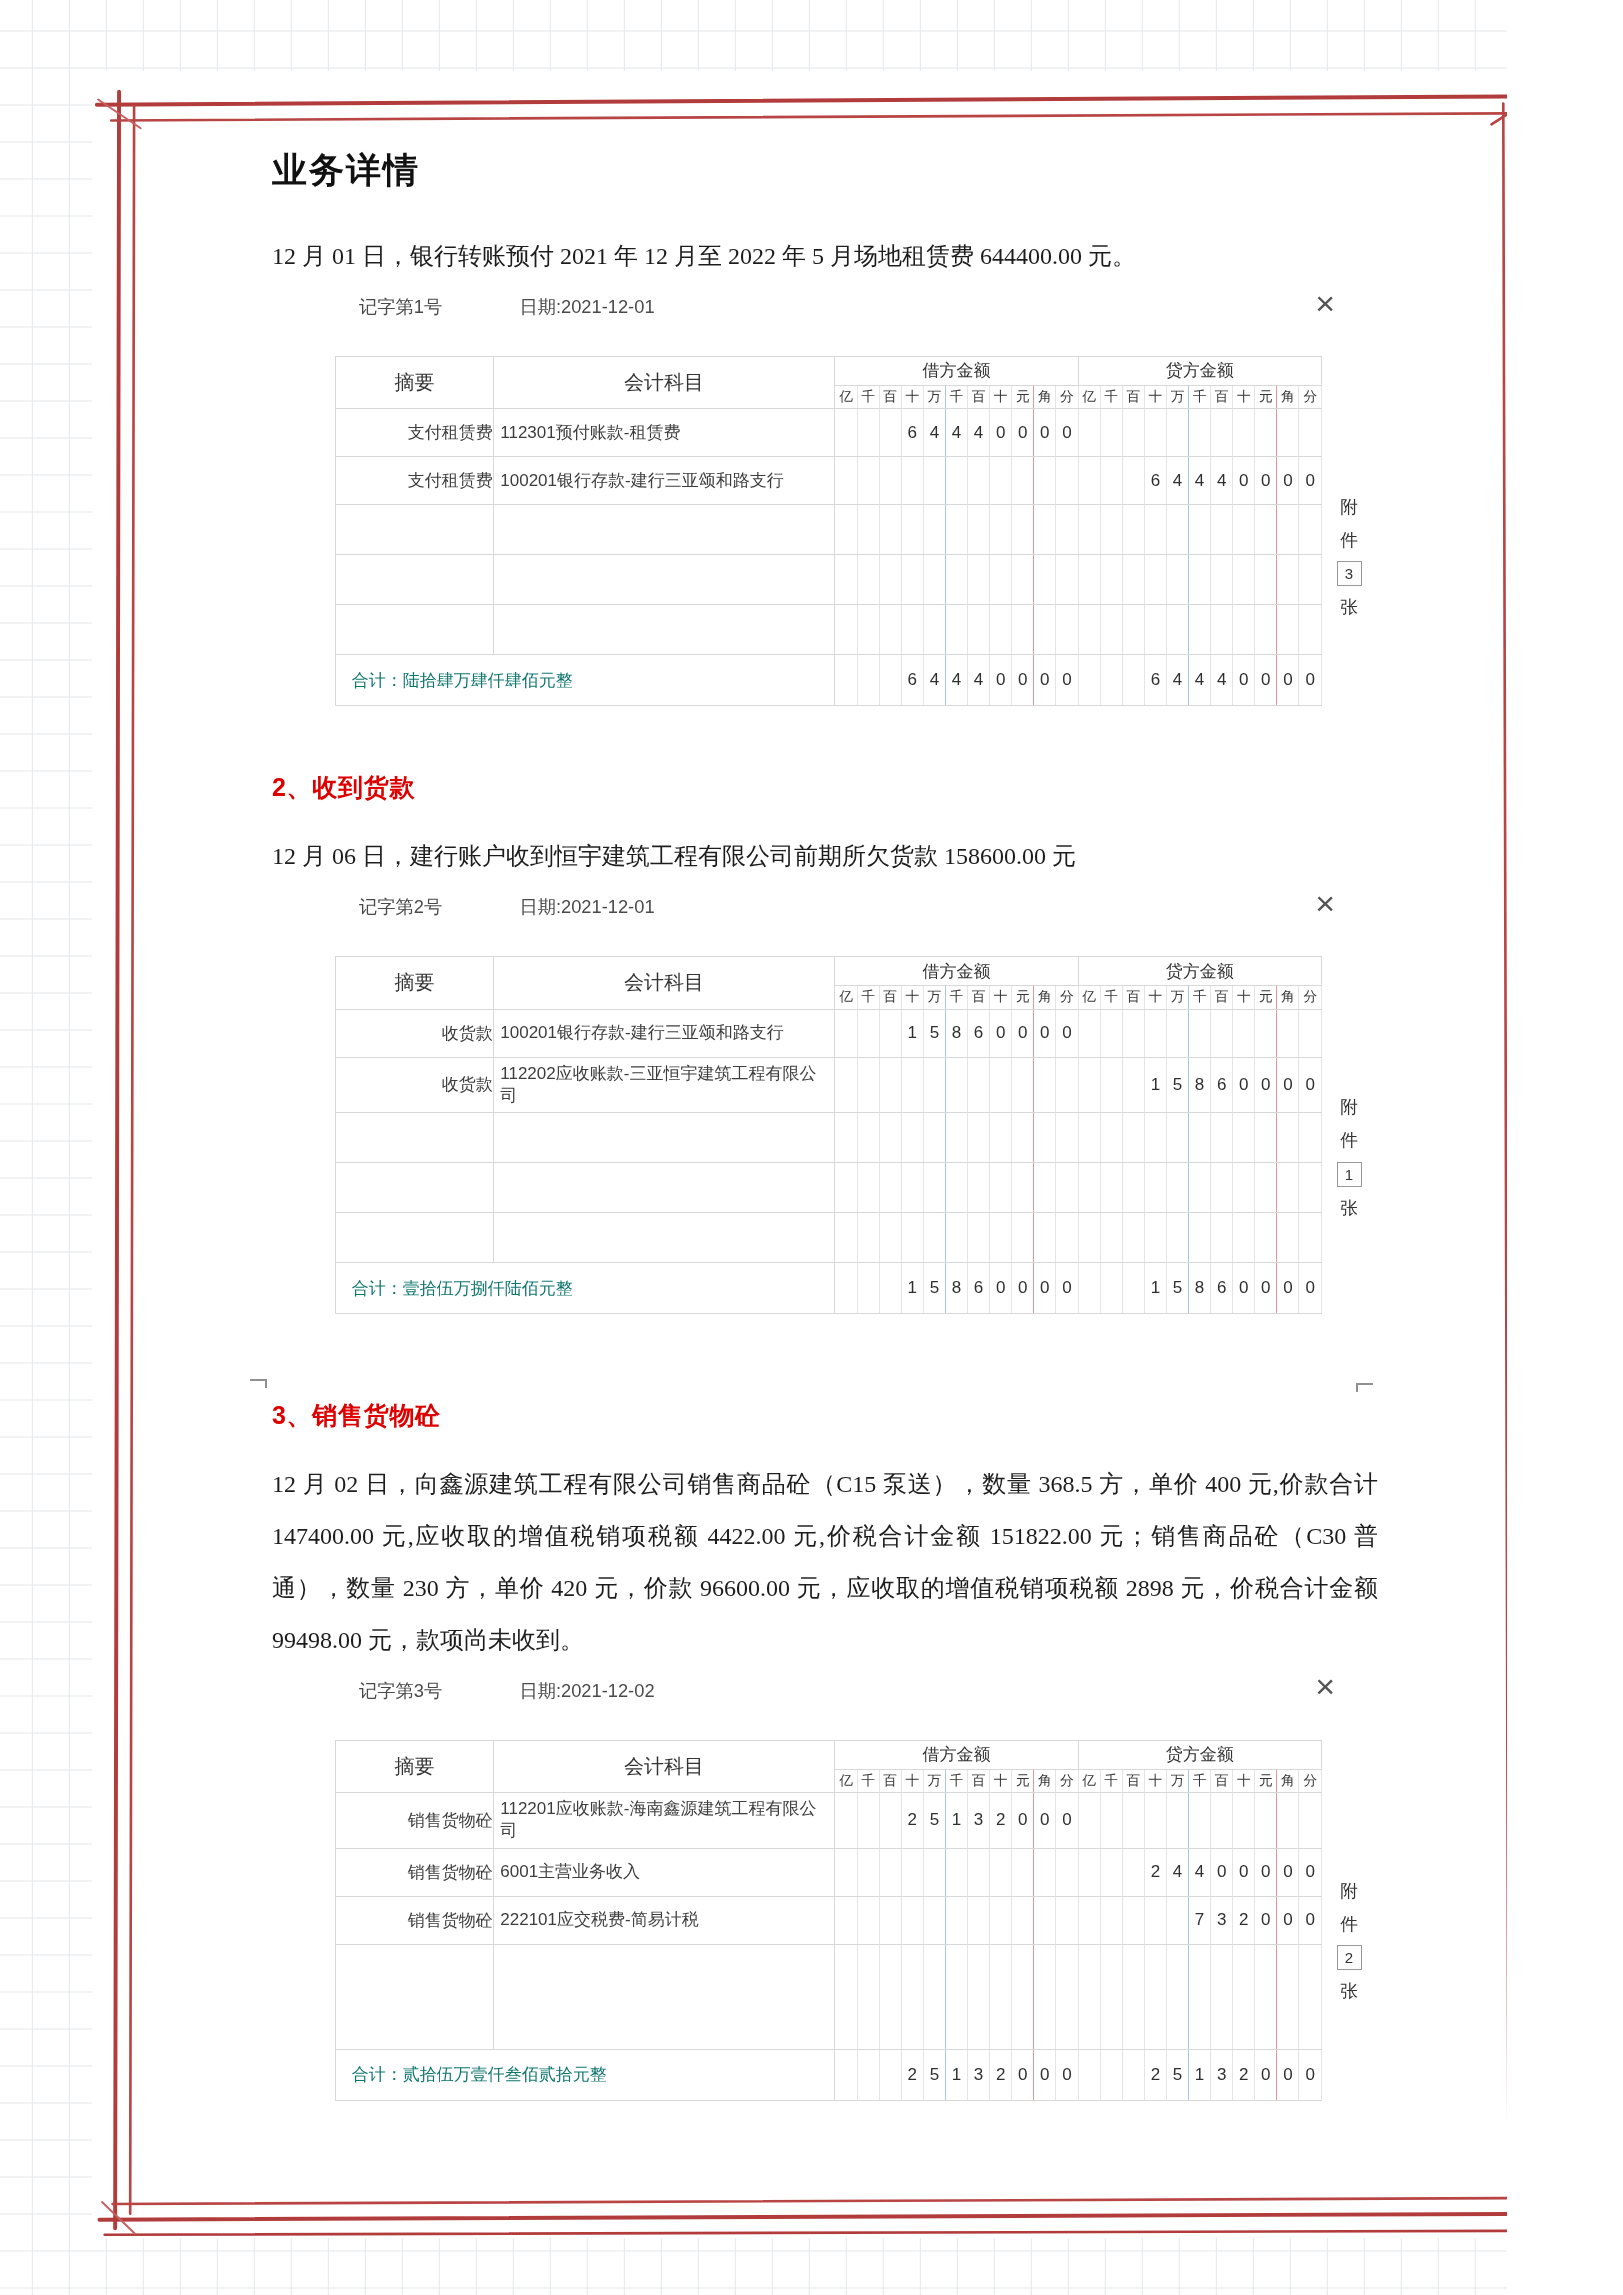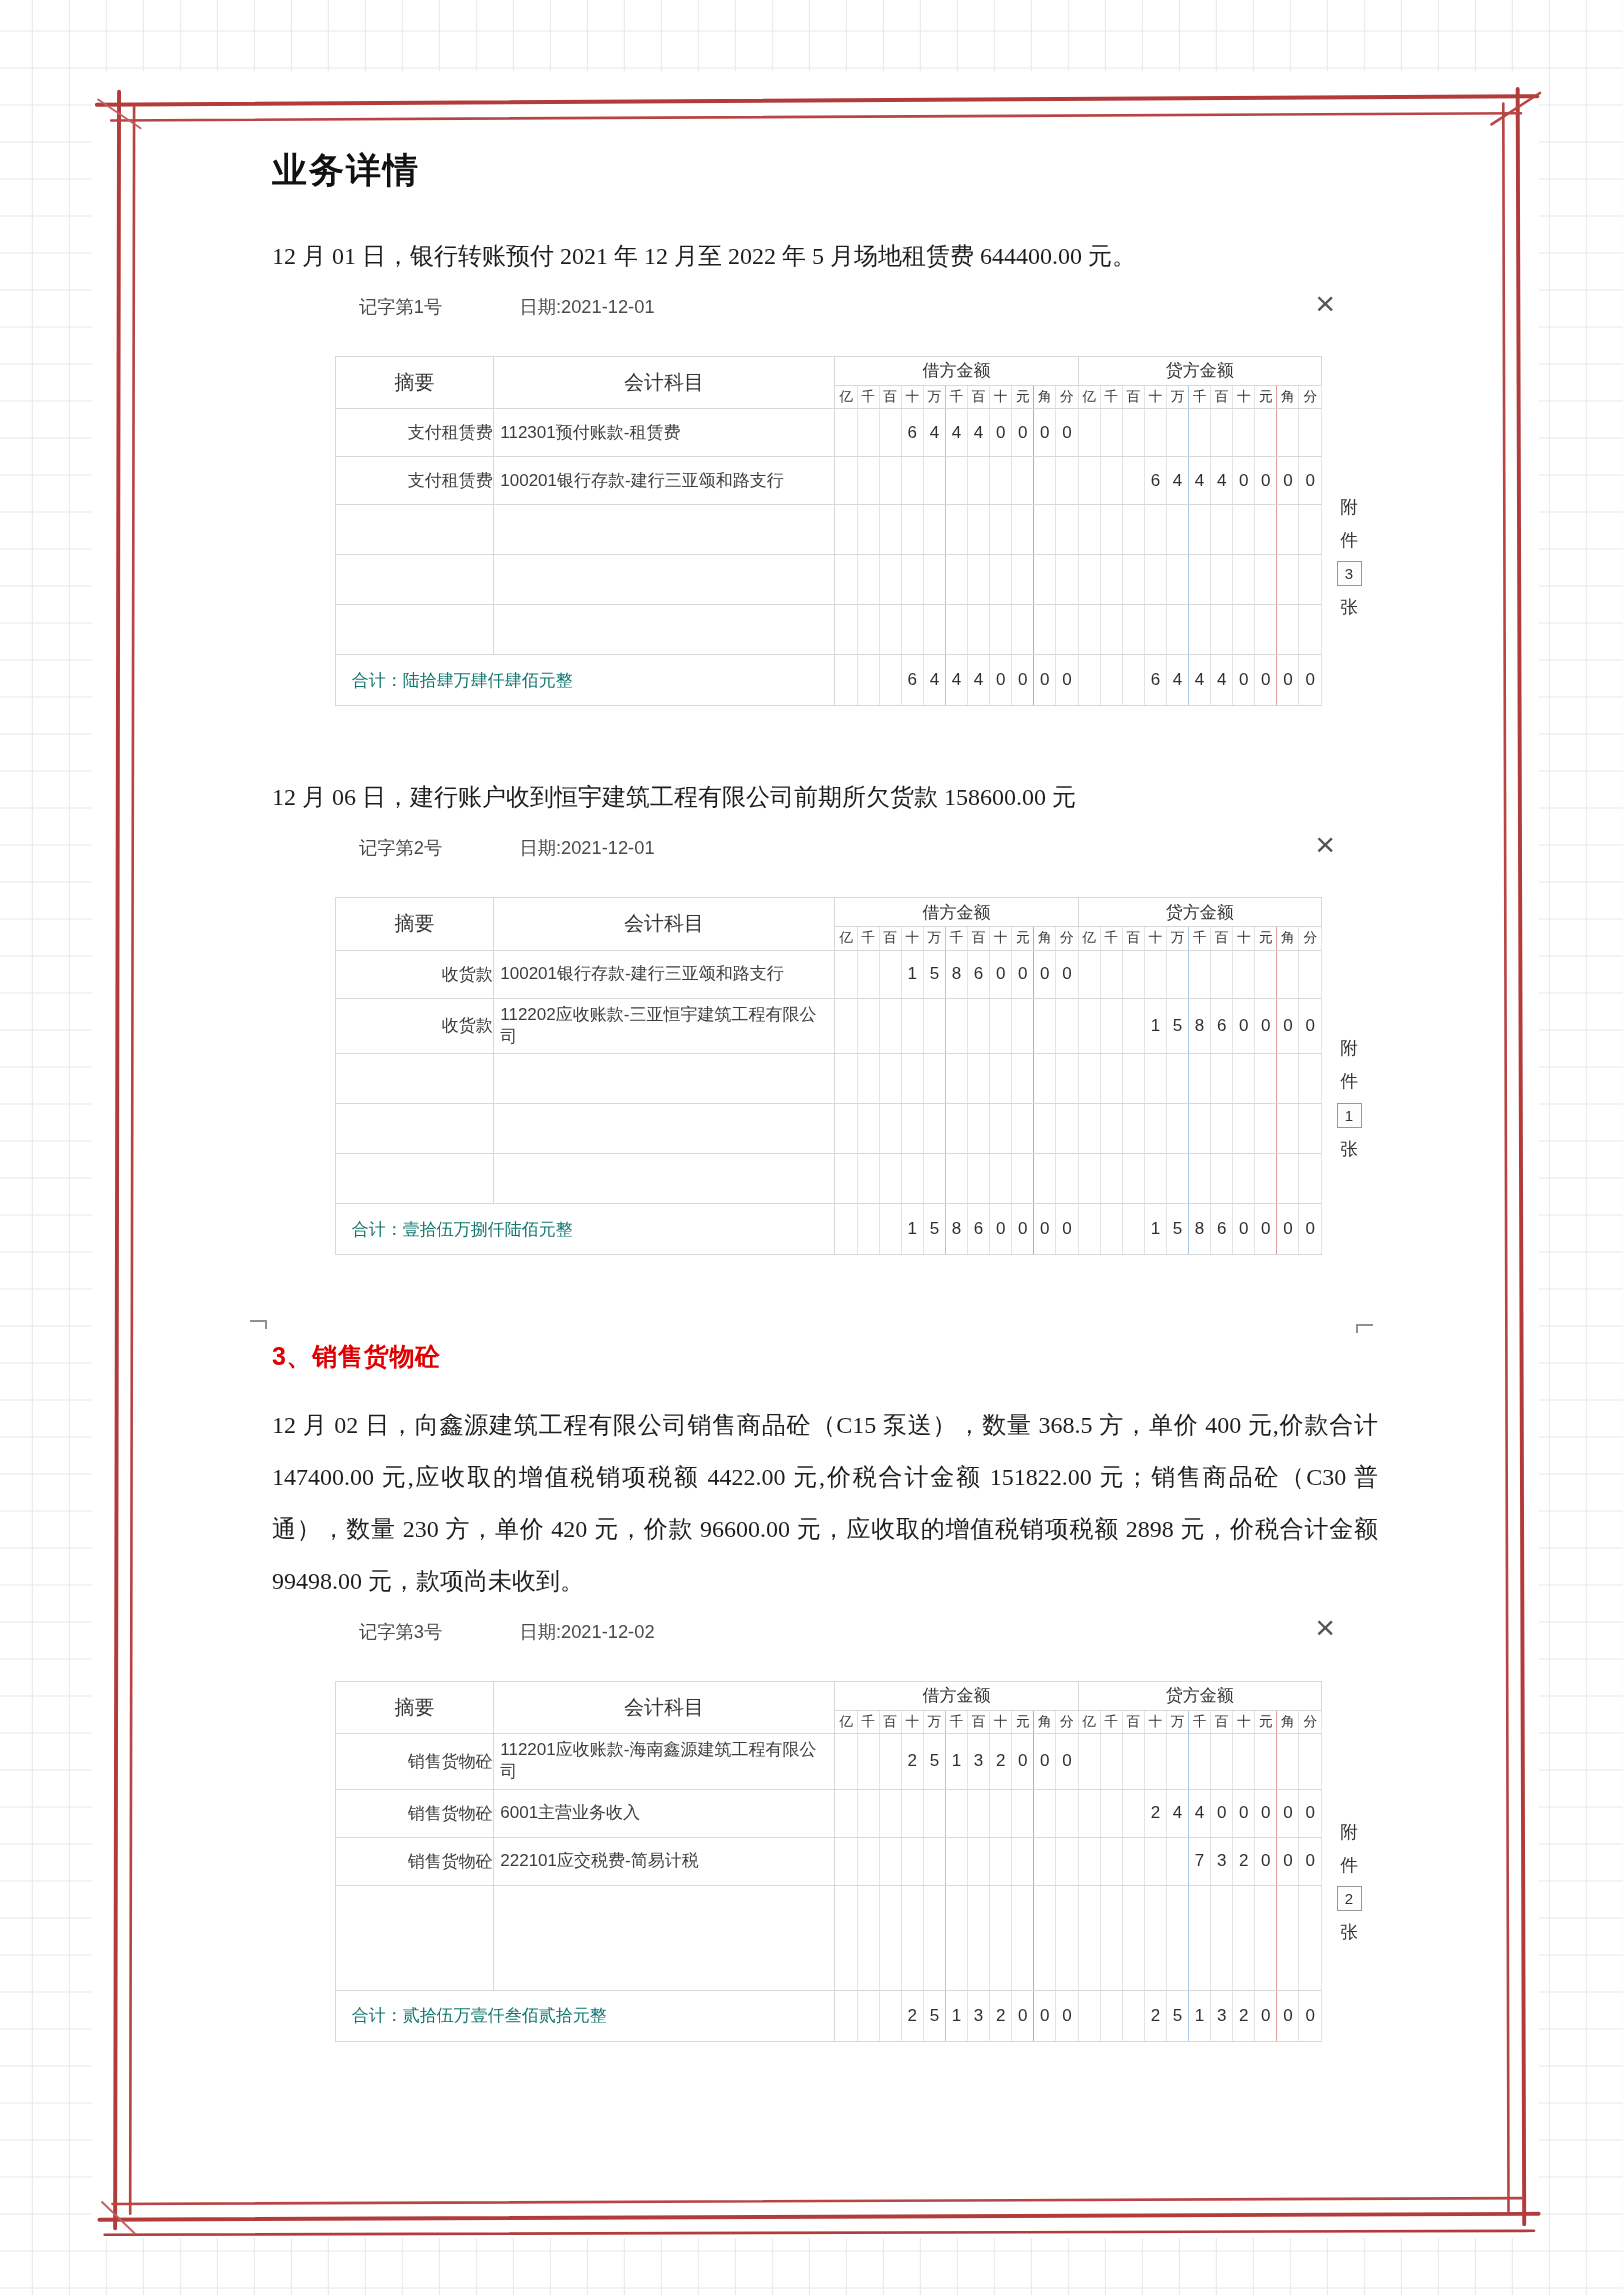--- a/index.html
+++ b/index.html
@@ -1,17 +1,17 @@
 <!DOCTYPE html>
 <html style="font-size:10.5px"><head>
 <meta charset="utf-8">
 <style>
   * { box-sizing: border-box; margin: 0; padding: 0; }
   html, body { width: 1623px; height: 2295px; background: #ffffff; font-family: "Liberation Sans", "DejaVu Sans", sans-serif; }
-  .canvas { position: relative; width: 1623px; height: 2295px; overflow: hidden; }
+  .canvas { position: relative; width: 1507px; height: 2295px; overflow: hidden; }
 
   
   .grid-bg {
     position: absolute; inset: 0;
     background-image:
       linear-gradient(#e4e7ea 1.3px, transparent 1.3px),
       linear-gradient(90deg, #e4e7ea 1.3px, transparent 1.3px);
     background-size: 37px 37px;
     background-position: -5.2px -6.5px;
   }
@@ -331,20 +331,21 @@
         <div class="attachment">
           <span>附</span>
           <span>件</span>
           <span class="att-box">3</span>
           <span>张</span>
         </div>
       </div>
     </div>
 
     <div class="section">
+      <div class="section-heading">2、收到货款</div>
       <div class="section-desc">12 月 06 日，建行账户收到恒宇建筑工程有限公司前期所欠货款 158600.00 元</div>
       <div class="voucher-head">
         <span>记字第2号</span>
         <span class="voucher-date">日期:2021-12-01</span>
         <span class="voucher-close">×</span>
       </div>
       <div class="voucher-wrap">
         <div>
             <table class="vtable voucher-1">
               <colgroup>

